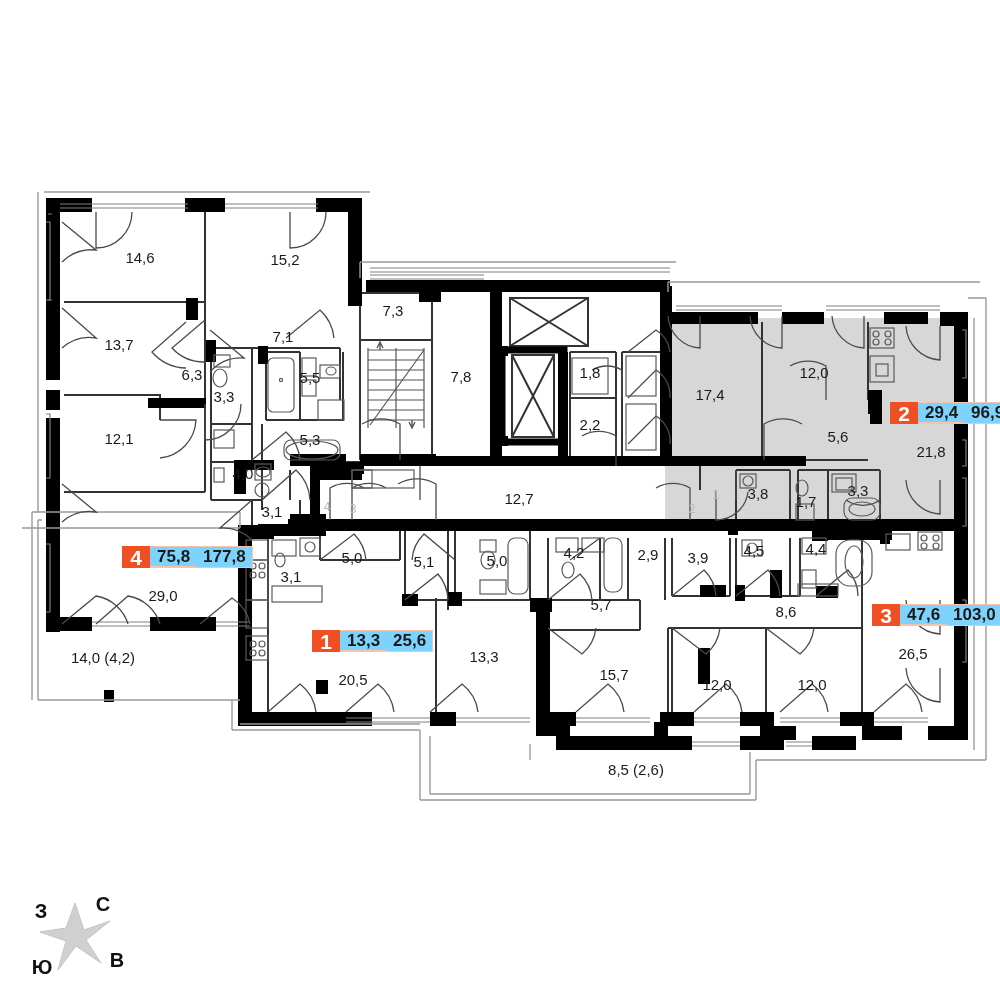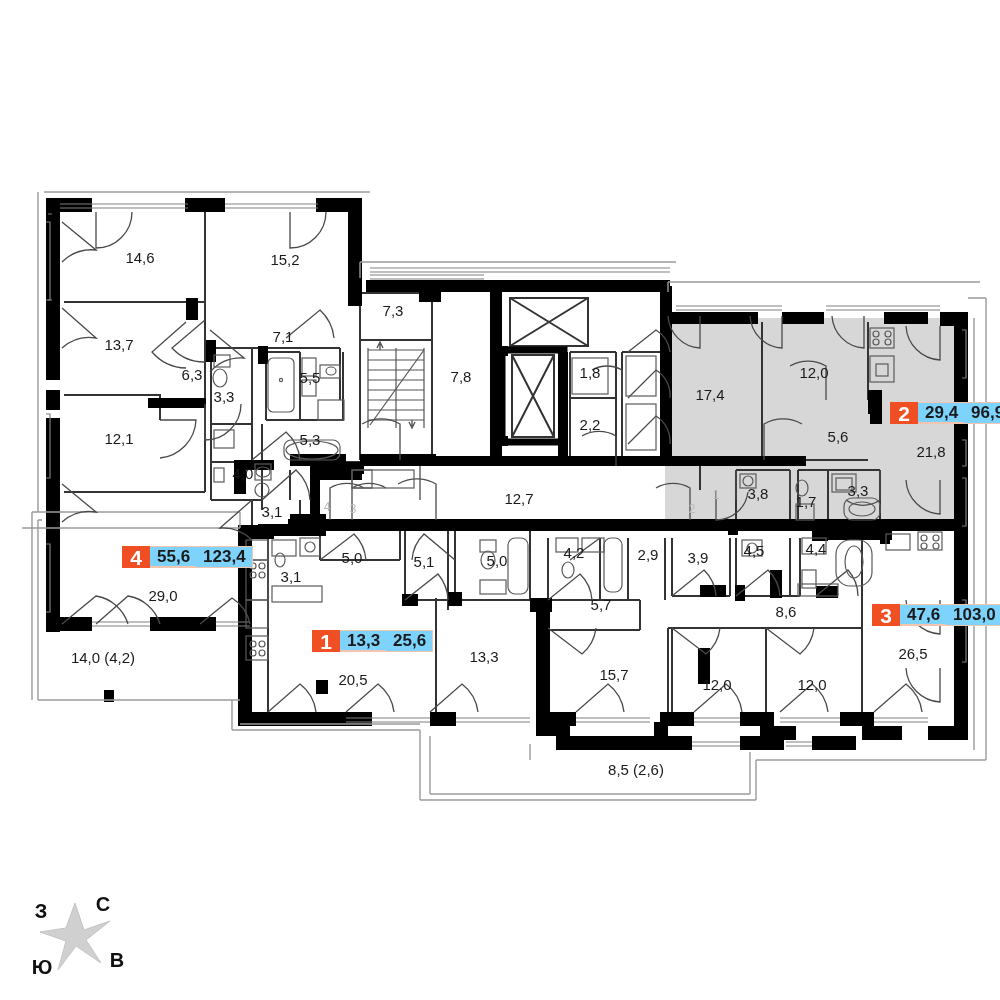--- a/index.html
+++ b/index.html
@@ -500,22 +500,22 @@
     <text class="compass-letter" x="117" y="962">В</text>
     <text class="compass-letter" x="42" y="969">Ю</text>
   </g>
 
 </svg>
 
 <div id="badge-layer">
       <div class="badge" style="left: 122px; top: 546px;">
         <div class="num">4</div>
         <div class="vals">
-          <span class="v1">55,6</span>
-          <span class="v2">123,4</span>
+          <span class="v1">75,8</span>
+          <span class="v2">177,8</span>
         </div>
       </div>
       <div class="badge" style="left: 312px; top: 630px;">
         <div class="num">1</div>
         <div class="vals">
           <span class="v1">13,3</span>
           <span class="v2">25,6</span>
         </div>
       </div>
       <div class="badge" style="left: 890px; top: 402px;">

